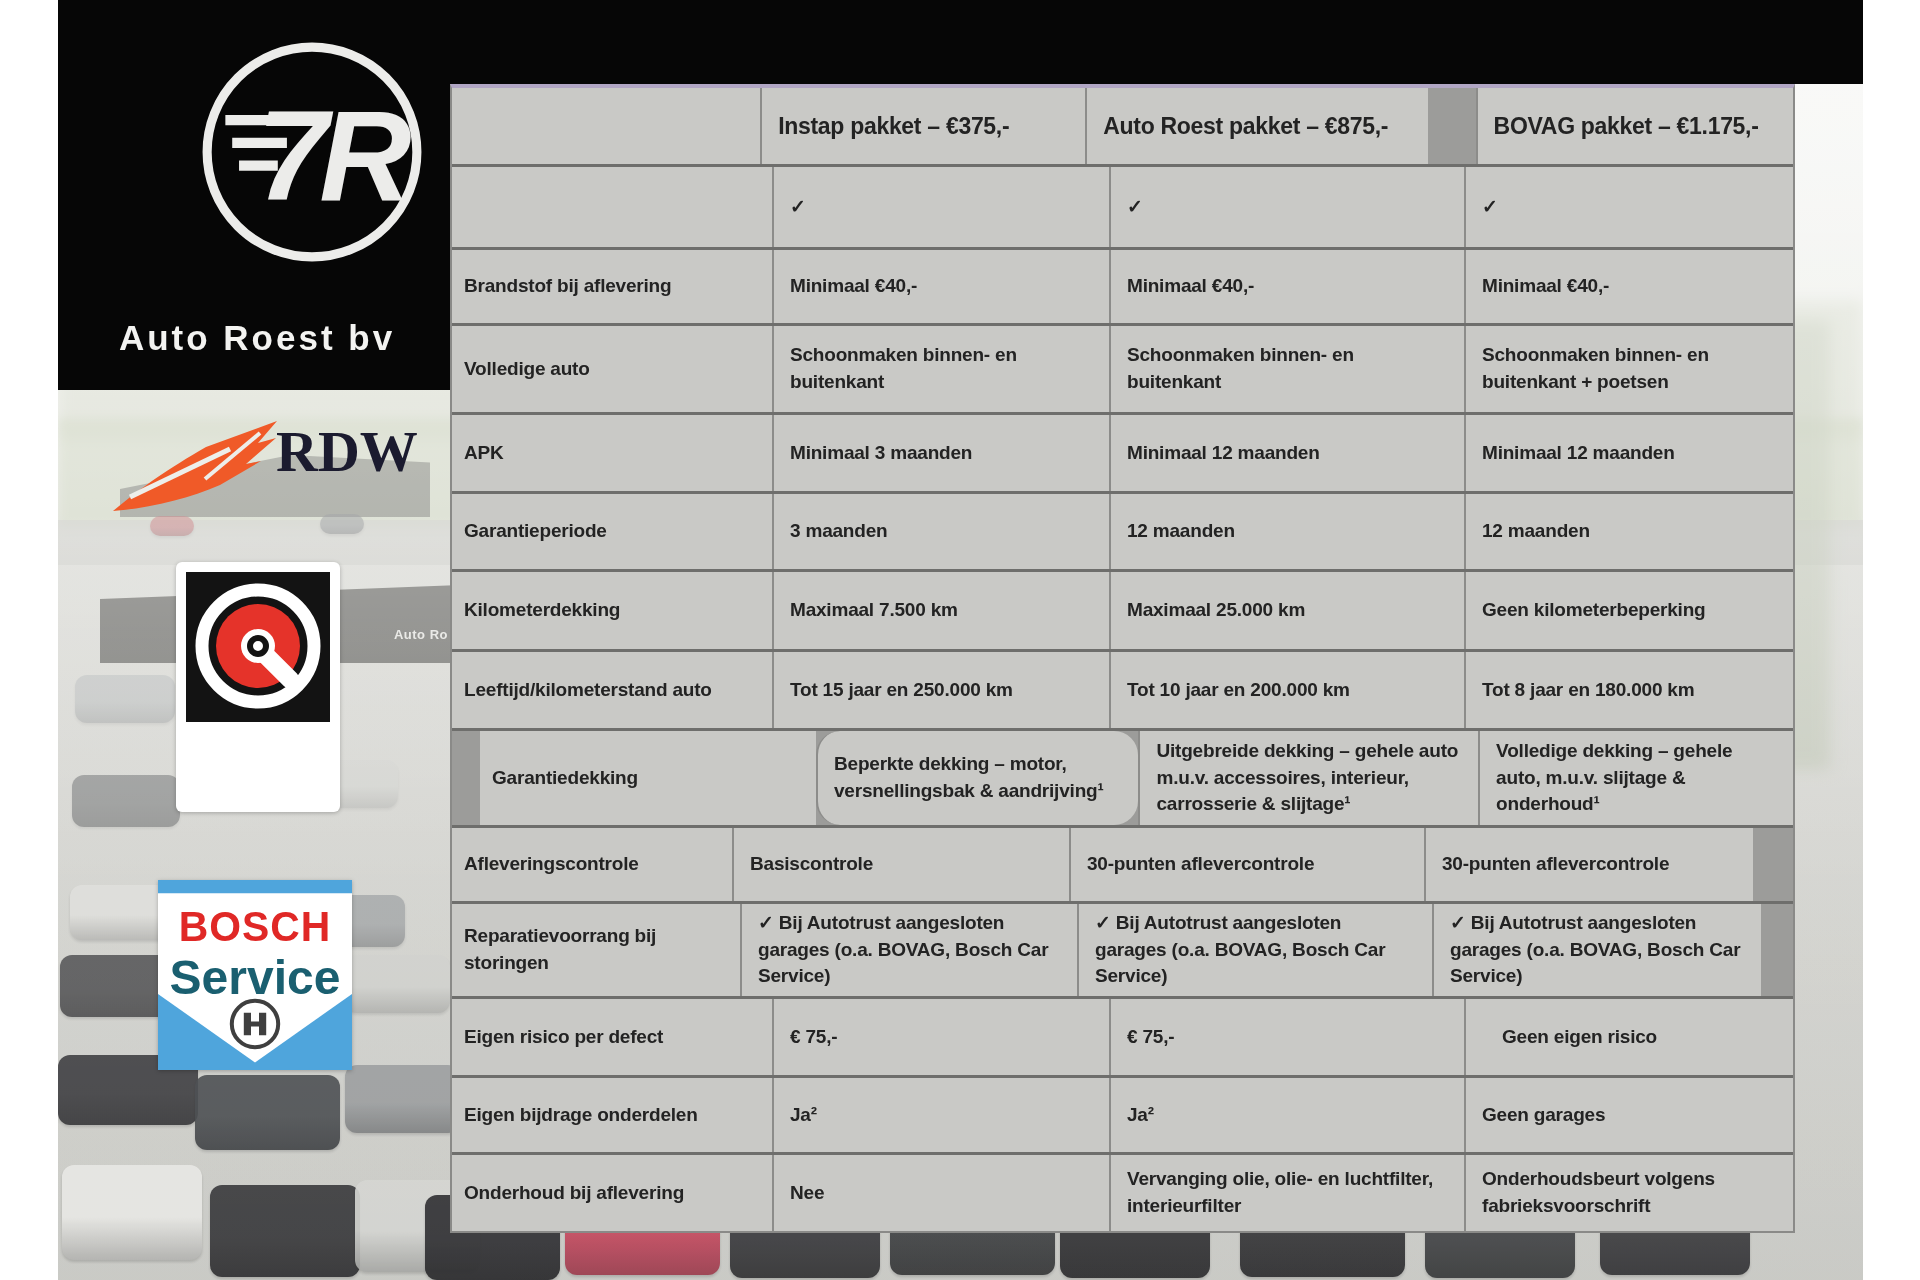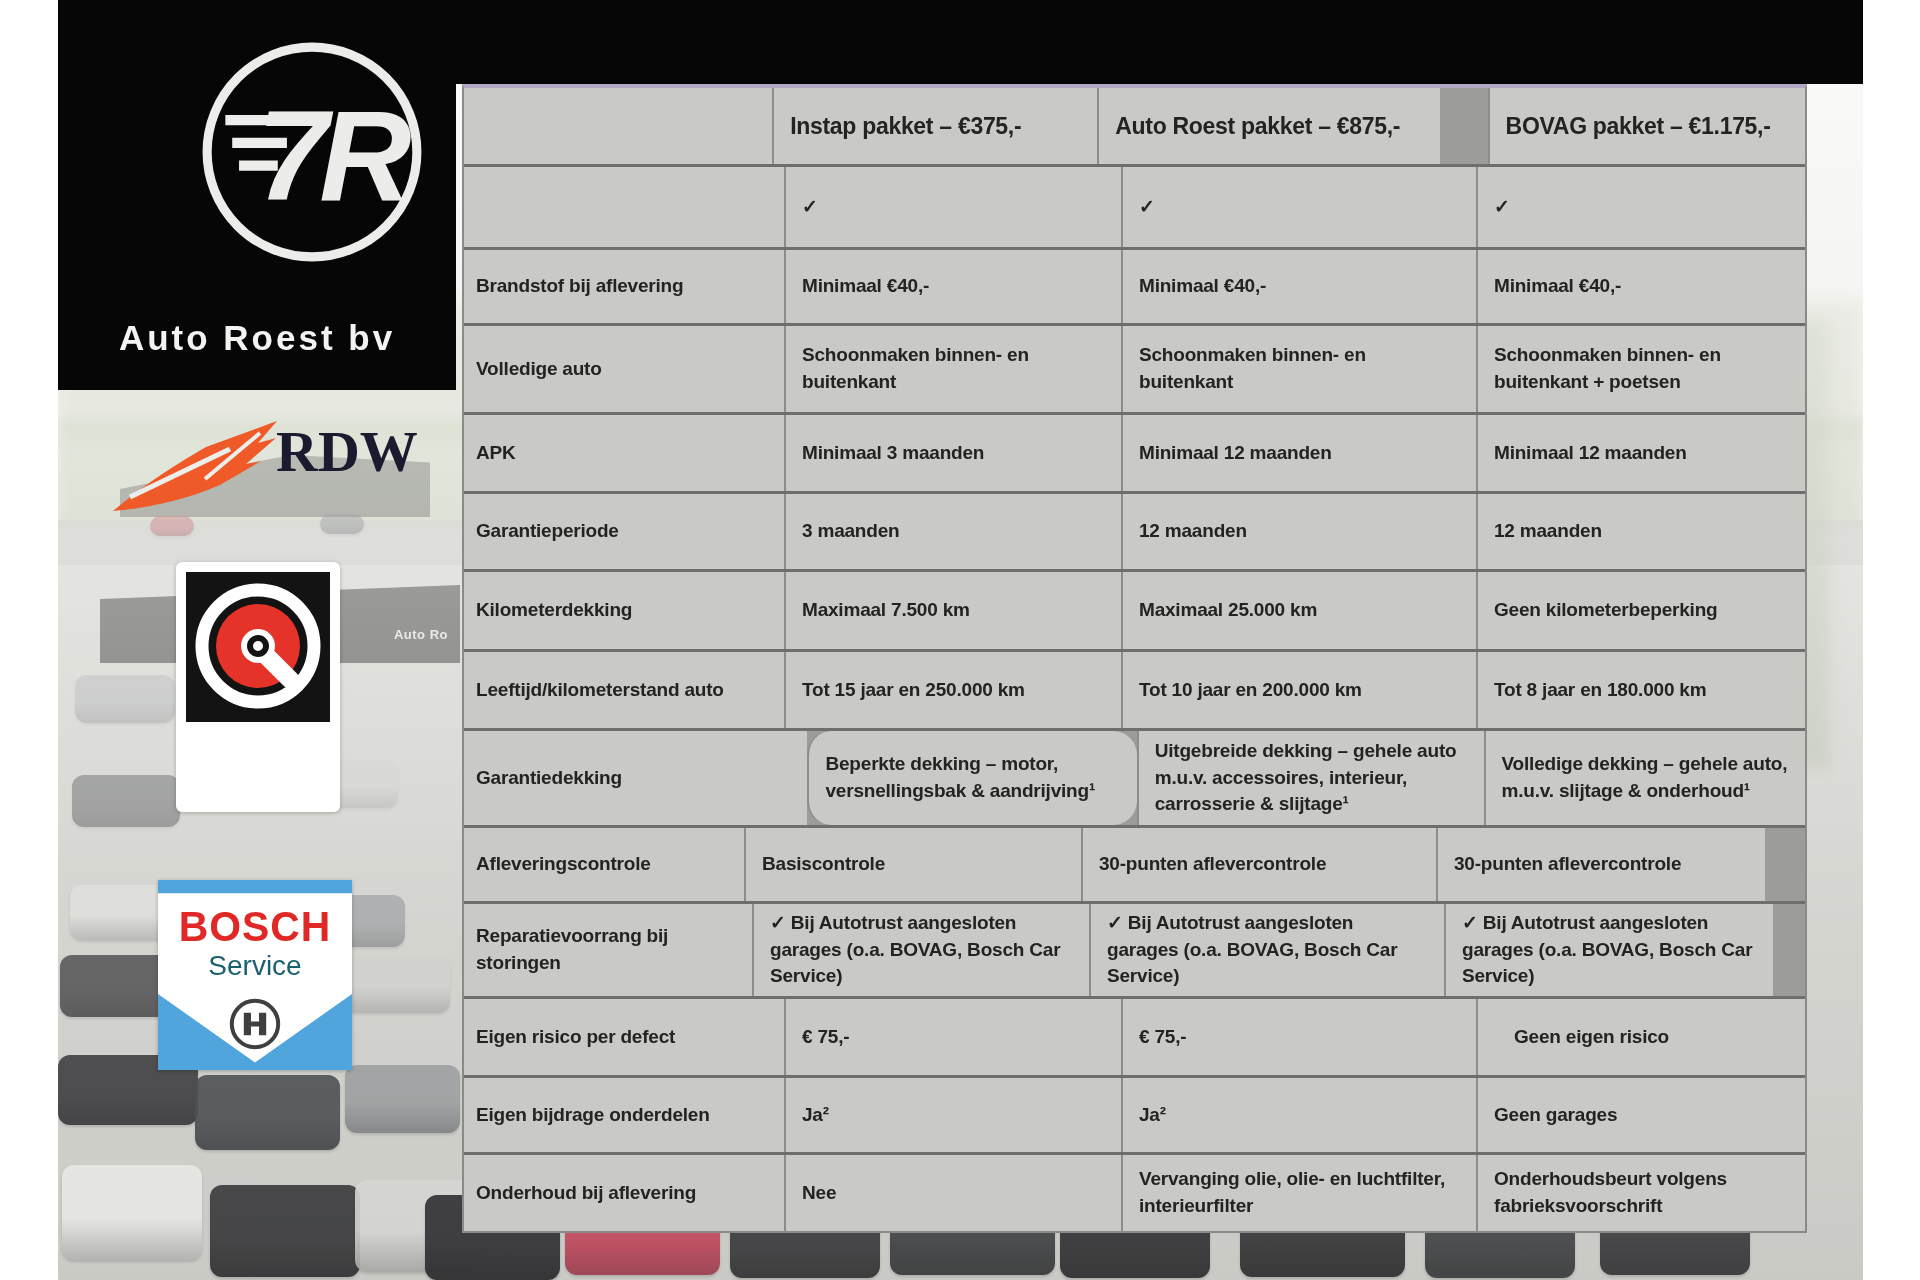--- a/index.html
+++ b/index.html
@@ -59,26 +59,26 @@
 
   
   #bosch-logo{position:absolute;left:158px;top:880px;width:194px;height:190px;background:var(--bosch-blue,#4fa5dc);box-shadow:0 1px 4px rgba(0,0,0,.25);}
   #bosch-banner{
     position:absolute;inset:0;background:#ffffff;
     clip-path:polygon(0 7%,100% 7%,100% 60%,50% 96%,0 60%);
   }
   #bosch-line1{position:absolute;left:0;top:22px;width:100%;text-align:center;
     color:var(--bosch-red,#e02826);font-weight:bold;font-size:43px;letter-spacing:1px;transform:scaleX(.95);}
   #bosch-line2{position:absolute;left:0;top:70px;width:100%;text-align:center;
-    color:var(--bosch-teal,#1a5f70);font-weight:normal;font-size:28px;}
+    color:var(--bosch-teal,#1a5f70);font-weight:bold;font-size:48px;}
   #bosch-symbol{position:absolute;left:69px;top:116px;}
 
   
   #pkg-table{
-    position:absolute;left:462px;top:84px;width:1341px;
+    position:absolute;left:450px;top:84px;width:1341px;
     border:2px solid #8a8a88;border-top:4px solid var(--table-top-accent,#b1a6c4);
     background:#9c9c9a;
   }
   .trow{display:flex;border-top:3px solid var(--table-grid,#6e6e6c);}
   .trow:first-child{border-top:none;}
   .tcell{
     box-sizing:border-box;background:var(--table-cell,#c9c9c6);
     display:flex;align-items:center;
     padding:10px 16px;border-left:2px solid #8c8c8a;
     font-weight:bold;color:var(--table-text,#232323);
@@ -281,21 +281,21 @@
         <span>Tot 15 jaar en 250.000 km</span>
       </div>
       <div class="tcell c2" style="width: 355px;">
         <span>Tot 10 jaar en 200.000 km</span>
       </div>
       <div class="tcell c3" style="width: 329px;">
         <span>Tot 8 jaar en 180.000 km</span>
       </div>
     </div>
     <div class="trow" style="height: 94px;">
-      <div class="tcell c0" style="width: 352px;">
+      <div class="tcell c0" style="width: 352px; margin-left: 28px;">
         <span>Garantiedekking</span>
       </div>
       <div class="tcell c1" style="width: 337px; border-radius: 24px;">
         <span>Beperkte dekking – motor, versnellingsbak &amp; aandrijving¹</span>
       </div>
       <div class="tcell c2" style="width: 355px;">
         <span>Uitgebreide dekking – gehele auto m.u.v. accessoires, interieur, carrosserie &amp; slijtage¹</span>
       </div>
       <div class="tcell c3" style="width: 329px;">
         <span>Volledige dekking – gehele auto, m.u.v. slijtage &amp; onderhoud¹</span>

